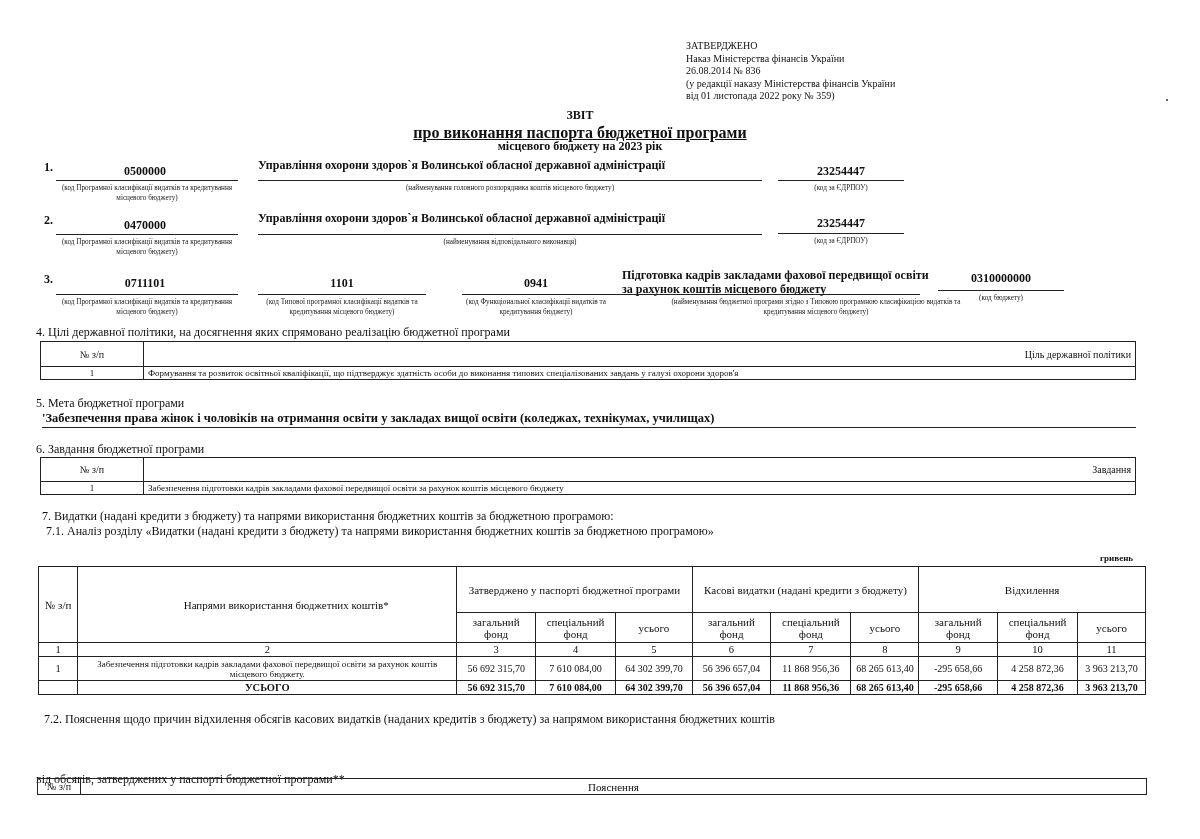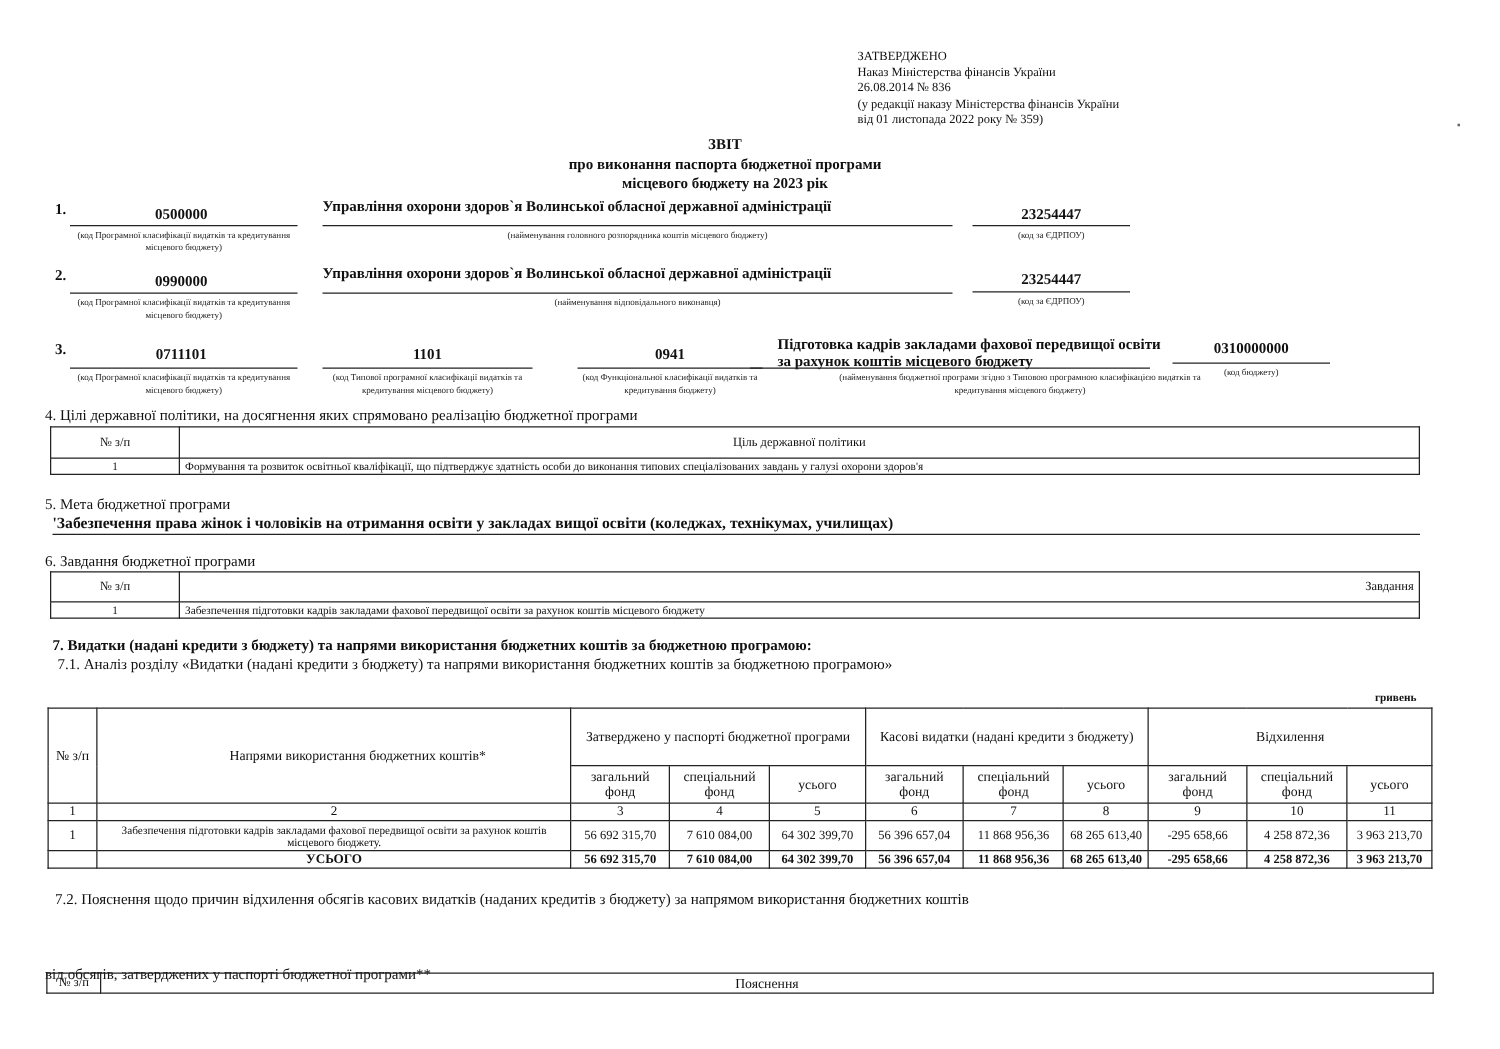--- a/index.html
+++ b/index.html
@@ -2,21 +2,21 @@
 <html><head>
 <meta charset="utf-8">
 <style>
   html, body { margin:0; padding:0; background:#fff; }
   body { width:1200px; height:839px; position:relative; overflow:hidden; color:#111;
          font-family:"Liberation Serif", "DejaVu Serif", serif; }
   .abs { position:absolute; }
   .approval { left:686px; top:40px; font-size:10px; line-height:12.6px; }
   .title { left:0; width:1160px; text-align:center; font-weight:bold; }
   .t1 { top:108px; font-size:12px; }
-  .t2 { top:124px; font-size:12px; }
+  .t2 { top:124px; font-size:16px;text-decoration:underline; }
   .t3 { top:139px; font-size:12px; }
   .num { font-weight:bold; font-size:12px; }
   .code { font-weight:bold; font-size:12px; text-align:center; }
   .line { border-top:1.4px solid #222; }
   .cap { font-size:7.2px; text-align:center; line-height:10px; color:#222; }
   .orgname { font-weight:bold; font-size:12px; }
   .sec { font-size:12px; }
   table { border-collapse:collapse; }
   table.simple { position:absolute; left:40px; width:1096px; font-size:9px; }
   table.simple td { border:1.3px solid #222; padding:1px 4px; }
@@ -49,21 +49,21 @@
 <div class="abs line" style="left:56px;top:180px;width:182px;"></div>
 <div class="abs cap" style="left:56px;top:183px;width:182px;">(код Програмної класифікації видатків та кредитування місцевого бюджету)</div>
 <div class="abs orgname" style="left:258px;top:158px;">Управління охорони здоров`я Волинської обласної державної адміністрації</div>
 <div class="abs line" style="left:258px;top:180px;width:504px;"></div>
 <div class="abs cap" style="left:258px;top:183px;width:504px;">(найменування головного розпорядника коштів місцевого бюджету)</div>
 <div class="abs code" style="left:778px;top:164px;width:126px;">23254447</div>
 <div class="abs line" style="left:778px;top:180px;width:126px;"></div>
 <div class="abs cap" style="left:778px;top:183px;width:126px;">(код за ЄДРПОУ)</div>
 
 <div class="abs num" style="left:44px;top:213px;">2.</div>
-<div class="abs code" style="left:60px;top:218px;width:170px;">0990000</div>
+<div class="abs code" style="left:60px;top:218px;width:170px;">0470000</div>
 <div class="abs line" style="left:56px;top:234px;width:182px;"></div>
 <div class="abs cap" style="left:56px;top:237px;width:182px;">(код Програмної класифікації видатків та кредитування місцевого бюджету)</div>
 <div class="abs orgname" style="left:258px;top:211px;">Управління охорони здоров`я Волинської обласної державної адміністрації</div>
 <div class="abs line" style="left:258px;top:234px;width:504px;"></div>
 <div class="abs cap" style="left:258px;top:237px;width:504px;">(найменування відповідального виконавця)</div>
 <div class="abs code" style="left:778px;top:216px;width:126px;">23254447</div>
 <div class="abs line" style="left:778px;top:233px;width:126px;"></div>
 <div class="abs cap" style="left:778px;top:236px;width:126px;">(код за ЄДРПОУ)</div>
 
 <div class="abs num" style="left:44px;top:272px;">3.</div>
@@ -82,21 +82,21 @@
 <div class="abs cap" style="left:622px;top:297px;width:300px;margin-left:44px;">(найменування бюджетної програми згідно з Типовою програмною класифікацією видатків та кредитування місцевого бюджету)</div>
 <div class="abs code" style="left:938px;top:271px;width:126px;">0310000000</div>
 <div class="abs line" style="left:938px;top:290px;width:126px;"></div>
 <div class="abs cap" style="left:938px;top:293px;width:126px;">(код бюджету)</div>
 
 <div class="abs sec" style="left:36px;top:325px;">4. Цілі державної політики, на досягнення яких спрямовано реалізацію бюджетної програми</div>
 <table class="simple" style="top:341px;">
   <tbody>
       <tr style="height:25px;">
     <td style="width:94px;text-align:center;font-size:10px;">№ з/п</td>
-    <td style="text-align:center;font-size:10px;">Ціль державної політики</td>
+    <td style="text-align:right;font-size:10px;">Ціль державної політики</td>
   </tr>
   <tr>
     <td style="text-align:center;">1</td>
     <td>Формування та розвиток освітньої кваліфікації, що підтверджує здатність особи до виконання типових спеціалізованих завдань у галузі охорони здоров'я</td>
   </tr>
 </tbody>
   </table>
 
 <div class="abs sec" style="left:36px;top:396px;">5. Мета бюджетної програми</div>
 <div class="abs goal">'Забезпечення права жінок і чоловіків на отримання освіти у закладах вищої освіти (коледжах, технікумах, училищах)</div>
@@ -108,21 +108,21 @@
     <td style="width:94px;text-align:center;font-size:10px;">№ з/п</td>
     <td style="text-align:right;font-size:10px;">Завдання</td>
   </tr>
   <tr>
     <td style="text-align:center;">1</td>
     <td>Забезпечення підготовки кадрів  закладами фахової передвищої освіти за рахунок коштів місцевого бюджету</td>
   </tr>
 </tbody>
   </table>
 
-<div class="abs sec" style="left:42px;top:509px;font-weight:bold;">7. Видатки (надані кредити з бюджету) та напрями використання бюджетних коштів за бюджетною програмою:</div>
+<div class="abs sec" style="left:42px;top:509px;">7. Видатки (надані кредити з бюджету) та напрями використання бюджетних коштів за бюджетною програмою:</div>
 <div class="abs sec" style="left:46px;top:524px;">7.1. Аналіз розділу «Видатки (надані кредити з бюджету) та напрями використання бюджетних коштів за бюджетною програмою»</div>
 <div class="abs" style="left:1100px;top:553px;font-size:9px;font-weight:bold;">гривень</div>
 
 <table class="main" style="top:566px;">
   <tbody>
       <tr style="height:46px;">
     <td rowspan="2" class="hdr" style="width:38px;">№ з/п</td>
     <td rowspan="2" class="hdr" style="width:380px;padding-left:40px;">Напрями використання бюджетних коштів*</td>
     <td colspan="3" class="hdr">Затверджено у паспорті бюджетної програми</td>
     <td colspan="3" class="hdr">Касові видатки (надані кредити з бюджету)</td>

